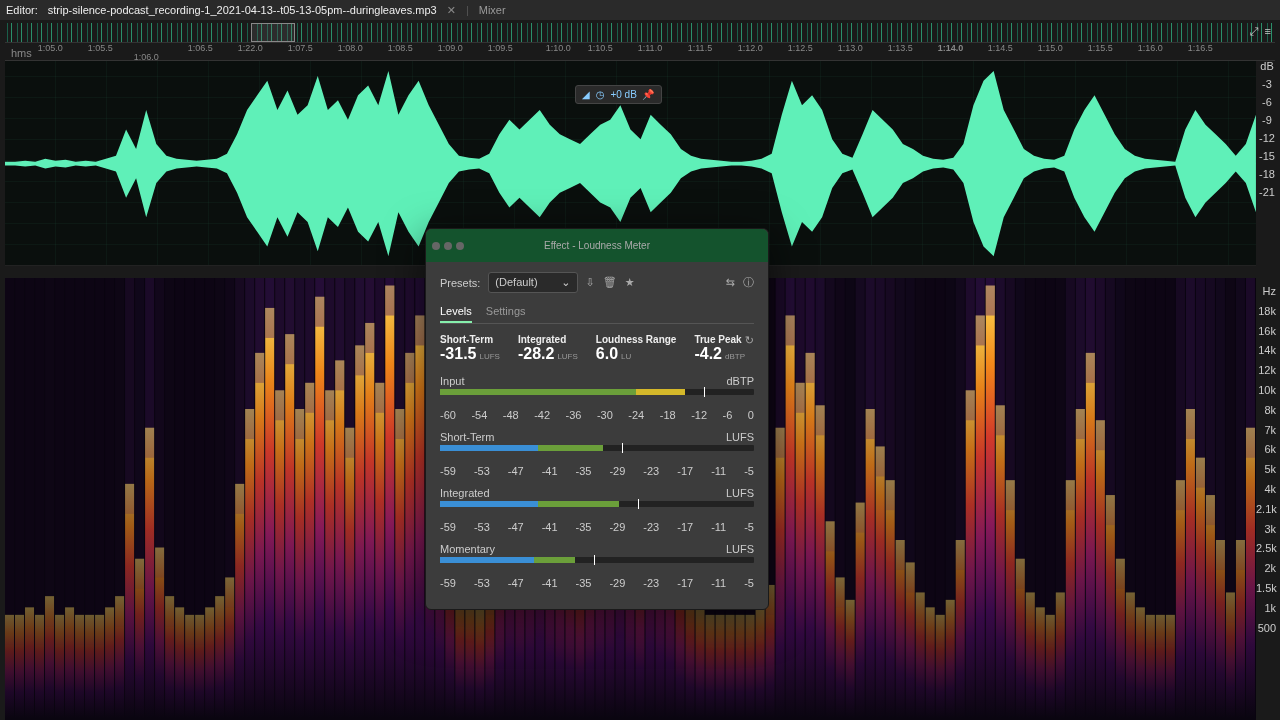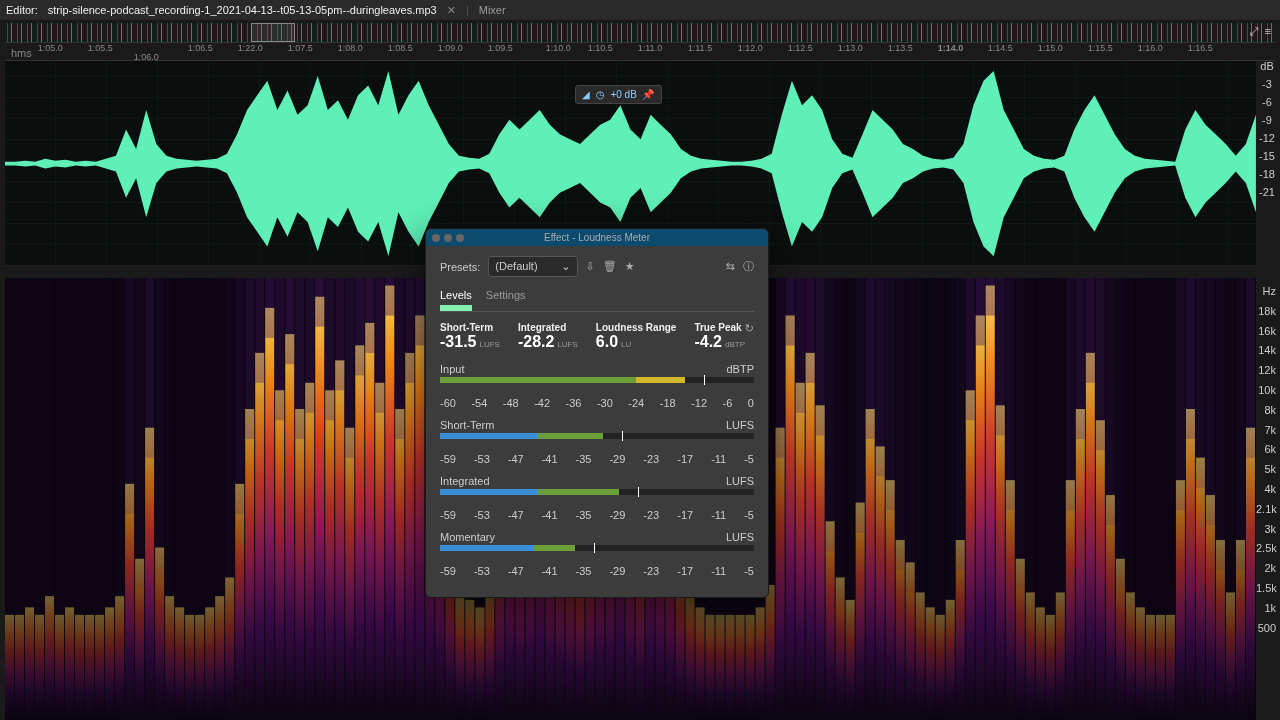--- a/index.html
+++ b/index.html
@@ -22,31 +22,31 @@
 .wave-mid{position:absolute;top:50%;left:0;right:0;height:1px;background:#2a5f4a}
 .wave-svg{position:absolute;inset:0}
 .right-scale{position:absolute;right:4px;top:60px;width:18px;font-size:9px;color:#888;text-align:center}
 .right-scale div{margin-bottom:6px}
 .hud{position:absolute;top:85px;left:575px;background:#2a2a2a;padding:3px 6px;display:flex;gap:6px;align-items:center;border-radius:3px;border:1px solid #444}
 .hud span{color:#8cf;font-size:10px}
 .spectro{position:absolute;top:278px;left:5px;right:24px;bottom:0;background:#0a0510;overflow:hidden}
 .spec-layer{position:absolute;inset:0}
 .freq-scale{position:absolute;right:4px;top:282px;width:20px;font-size:9px;color:#999;text-align:right;line-height:1.8}
 .dialog{position:absolute;left:425px;top:228px;width:344px;background:#3c3c3c;border:1px solid #1a1a1a;border-radius:6px;box-shadow:0 10px 40px rgba(0,0,0,.6)}
-.dlg-titlebar{height:17px;background:#0c4a6e;border-radius:6px 6px 0 0;display:flex;align-items:center;padding:0 6px;position:relative}
+.dlg-titlebar{height:33px;background:#14532d;border-radius:6px 6px 0 0;display:flex;align-items:center;padding:0 6px;position:relative}
 .traffic{display:flex;gap:4px}
 .traffic span{width:8px;height:8px;border-radius:50%;background:#666}
 .dlg-title{position:absolute;left:0;right:0;text-align:center;font-size:10px;color:#aaa}
 .dlg-body{padding:10px 14px}
 .preset-row{display:flex;align-items:center;gap:8px;margin-bottom:8px}
 .preset-sel{flex:1;background:#2a2a2a;border:1px solid #555;padding:3px 6px;border-radius:3px;display:flex;justify-content:space-between}
 .icon-btn{color:#aaa;cursor:pointer}
 .tabs{display:flex;gap:14px;border-bottom:1px solid #555;margin-bottom:10px}
 .tabs span{padding:4px 0;color:#999}
-.tabs span.active{color:#fff;border-bottom:6px solid #86efac}
+.tabs span.active{color:#fff;border-bottom:2px solid #86efac}
 .metrics{display:flex;gap:18px;margin-bottom:12px;position:relative}
 .metric .lbl{font-size:10px;font-weight:600;color:#eee}
 .metric .val{font-size:16px;font-weight:600;color:#fff;margin-top:2px}
 .metric .unit{font-size:8px;color:#999;margin-left:3px}
 .refresh-ic{position:absolute;right:0;top:0;color:#aaa}
 .meter-row{margin-bottom:10px}
 .meter-head{display:flex;justify-content:space-between;font-size:9px;color:#ccc;margin-bottom:2px}
 .meter-bar{height:6px;background:#222;position:relative;border-radius:1px}
 .meter-fill{position:absolute;left:0;top:0;bottom:0}
 .meter-tick{position:absolute;top:-2px;bottom:-2px;width:1px;background:#fff}

